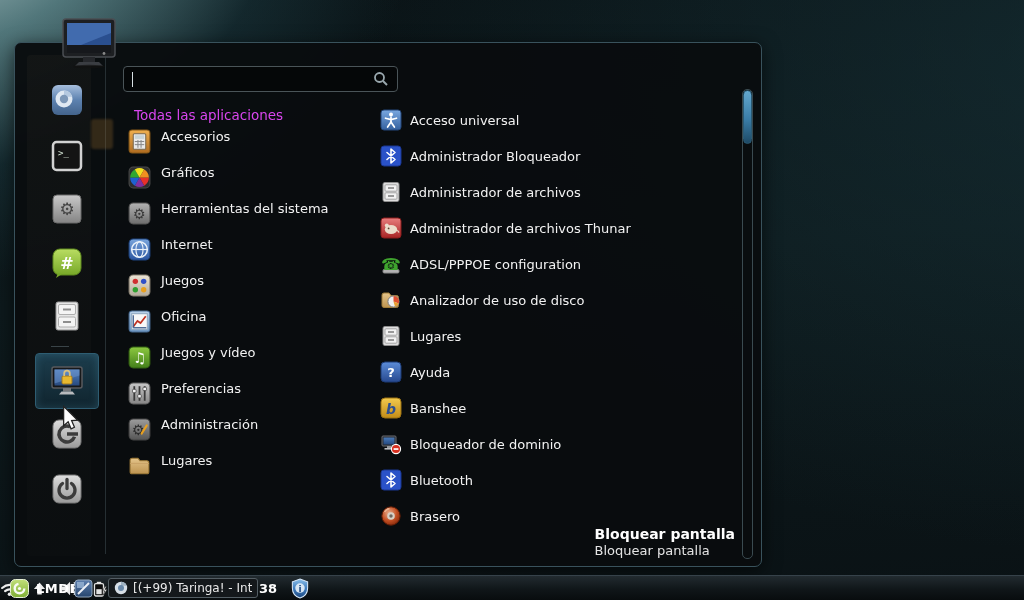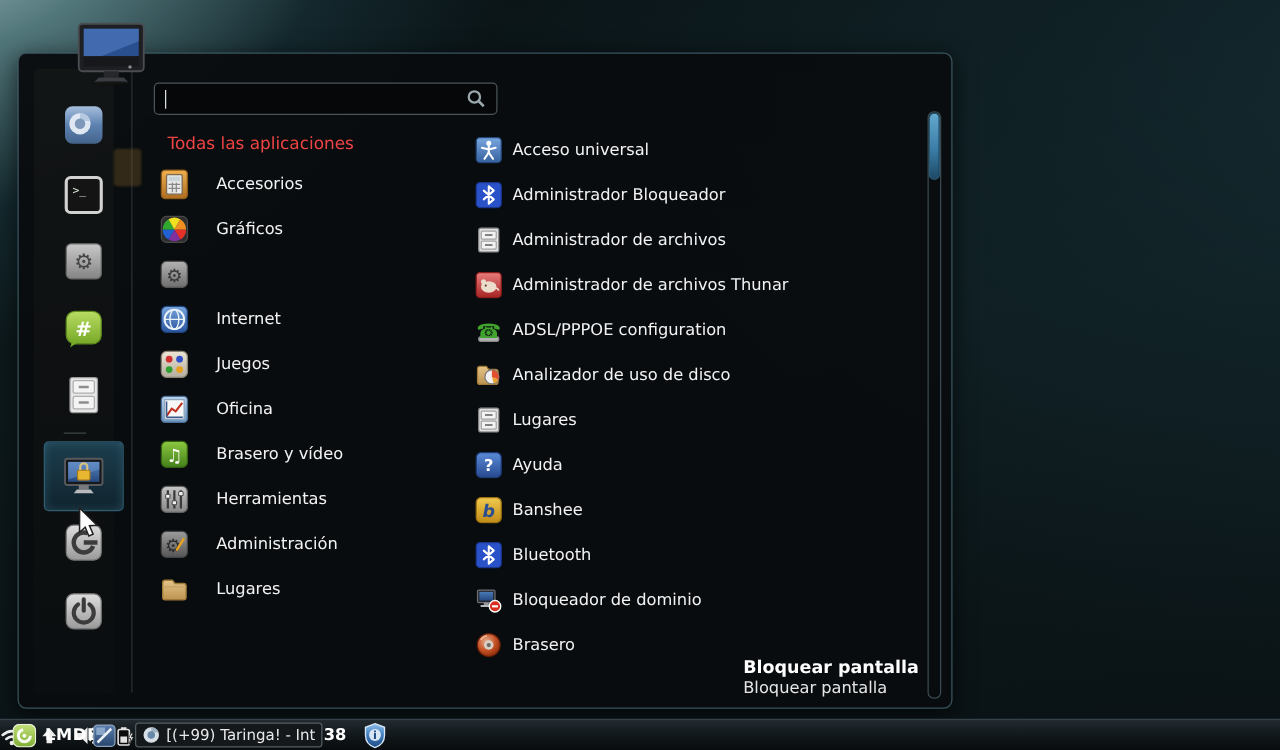--- a/index.html
+++ b/index.html
@@ -34,23 +34,23 @@
   .sb.sel{background:linear-gradient(#1c3d4d,#10242e);border:1px solid #2e5d72;border-radius:4px;
     left:20px;width:62px;height:54px;box-shadow:inset 0 0 8px rgba(90,170,200,0.25);}
   .sb-sep{left:36px;width:18px;height:1px;background:#3a4448;}
 
   .search{left:108px;top:23px;width:275px;height:26px;background:#050708;border:1px solid #4a5458;
     border-radius:4px;display:flex;align-items:center;padding:0 8px;box-sizing:border-box;}
   .search input{flex:1;background:transparent;border:none;outline:none;color:#e8e8e8;
     font:13px "DejaVu Sans",sans-serif;padding:0;caret-color:#fff;}
   .caret{width:1px;height:15px;background:#d8e0e4;margin-right:auto;}
 
-  .all-apps{left:119px;top:64px;font-size:13.5px;color:#ef4444;}
+  .all-apps{left:119px;top:64px;font-size:13.5px;color:#d946ef;}
   .cats{left:112px;top:86px;width:255px;}
-  .cat{height:36px;display:flex;align-items:center;gap:21px;cursor:pointer;}
+  .cat{height:36px;display:flex;gap:9px;cursor:pointer;}
   .cat-label,.app-label{font-size:13px;color:#f2f2f2;white-space:nowrap;}
 
   .apps{left:365px;top:59px;width:350px;}
   .app{height:36px;display:flex;align-items:center;gap:8px;cursor:pointer;text-align:center;}
 
   .scroll-track{left:727px;top:46px;width:9px;height:468px;border:1px solid #3a4a50;border-radius:5px;}
   .scroll-thumb{left:0px;top:0px;width:9px;height:54px;border-radius:5px;
     background:linear-gradient(180deg,#63a8cf 0%,#3a7ca6 55%,#1e4a66 100%);border:1px solid #2a5a74;box-sizing:border-box;}
 
   .sel-info{right:26px;bottom:8px;text-align:left;line-height:1.18;}
@@ -272,20 +272,21 @@
               <defs>
                 <linearGradient id="gCt" x1="0" y1="0" x2="0" y2="1">
                   <stop offset="0" stop-color="#b2b2b2"></stop>
                   <stop offset="1" stop-color="#6e6e6e"></stop>
                 </linearGradient>
               </defs>
               <rect x="2" y="2" width="20" height="20" rx="4" fill="url(#gCt)" stroke="#555"></rect>
               <text class="gl" x="12" y="17.5" font-size="14" text-anchor="middle" fill="#383838">⚙</text>
             </svg>
           </span>
+        <span class="cat-label">Herramientas del sistema</span>
       </div>
       <div class="cat">
         <span>
             <svg width="25" height="25" viewBox="0 0 24 24">
               <defs>
                 <linearGradient id="gIn" x1="0" y1="0" x2="0" y2="1">
                   <stop offset="0" stop-color="#7aa6dd"></stop>
                   <stop offset="1" stop-color="#2a55a0"></stop>
                 </linearGradient>
               </defs>
@@ -339,21 +340,21 @@
               <defs>
                 <linearGradient id="gSv" x1="0" y1="0" x2="0" y2="1">
                   <stop offset="0" stop-color="#8cc840"></stop>
                   <stop offset="1" stop-color="#44801a"></stop>
                 </linearGradient>
               </defs>
               <rect x="2" y="2" width="20" height="20" rx="4" fill="url(#gSv)" stroke="#336012"></rect>
               <text class="gl" x="12" y="17.5" font-size="14" text-anchor="middle" fill="#ffffff">♫</text>
             </svg>
           </span>
-        <span class="cat-label">Brasero y vídeo</span>
+        <span class="cat-label">Juegos y vídeo</span>
       </div>
       <div class="cat">
         <span>
             <svg width="25" height="25" viewBox="0 0 24 24">
               <defs>
                 <linearGradient id="gPr" x1="0" y1="0" x2="0" y2="1">
                   <stop offset="0" stop-color="#c6c6c6"></stop>
                   <stop offset="1" stop-color="#878787"></stop>
                 </linearGradient>
               </defs>
@@ -363,21 +364,21 @@
                 <line x1="12" y1="5" x2="12" y2="19"></line>
                 <line x1="17" y1="5" x2="17" y2="19"></line>
               </g>
               <g fill="#f2f2f2" stroke="#4a4a4a" stroke-width="0.8">
                 <rect x="5.3" y="8" width="3.4" height="3.2" rx="0.8"></rect>
                 <rect x="10.3" y="13" width="3.4" height="3.2" rx="0.8"></rect>
                 <rect x="15.3" y="6" width="3.4" height="3.2" rx="0.8"></rect>
               </g>
             </svg>
           </span>
-        <span class="cat-label">Herramientas</span>
+        <span class="cat-label">Preferencias</span>
       </div>
       <div class="cat">
         <span>
             <svg width="25" height="25" viewBox="0 0 24 24">
               <defs>
                 <linearGradient id="gAd" x1="0" y1="0" x2="0" y2="1">
                   <stop offset="0" stop-color="#9c9c9c"></stop>
                   <stop offset="1" stop-color="#565656"></stop>
                 </linearGradient>
               </defs>
@@ -530,44 +531,44 @@
               </defs>
               <rect x="1" y="1" width="20" height="20" rx="4" fill="url(#gBa)" stroke="#9c7212"></rect>
               <text class="gl" x="11" y="16.5" font-size="14" font-weight="bold" font-style="italic" text-anchor="middle" fill="#2c4f90">b</text>
             </svg>
           </span>
         <span class="app-label">Banshee</span>
       </div>
       <div class="app">
         <span>
             <svg width="22" height="22" viewBox="0 0 22 22">
-              <rect x="1" y="1" width="20" height="20" rx="3" fill="#2a52c8" stroke="#1a3690"></rect>
-              <path d="M7 7.5 L15 14.5 L11 18 L11 4 L15 7.5 L7 14.5" stroke="#fff" stroke-width="1.6" fill="none" stroke-linejoin="round" stroke-linecap="round"></path>
-            </svg>
-          </span>
-        <span class="app-label">Bluetooth</span>
-      </div>
-      <div class="app">
-        <span>
-            <svg width="22" height="22" viewBox="0 0 22 22">
               <defs>
                 <linearGradient id="gDb" x1="0" y1="0" x2="0" y2="1">
                   <stop offset="0" stop-color="#4a7ab8"></stop>
                   <stop offset="1" stop-color="#24487e"></stop>
                 </linearGradient>
               </defs>
               <rect x="2" y="3" width="14" height="10" rx="1" fill="#26282c" stroke="#6a6d72"></rect>
               <rect x="3.5" y="4.5" width="11" height="7" fill="url(#gDb)"></rect>
               <rect x="7" y="13" width="4" height="2" fill="#94969a"></rect>
               <rect x="4.5" y="15" width="9" height="1.6" fill="#b8babd"></rect>
               <circle cx="16" cy="16" r="4.6" fill="#d83020" stroke="#fff" stroke-width="1.1"></circle>
               <rect x="13.6" y="15.2" width="4.8" height="1.7" fill="#fff"></rect>
             </svg>
           </span>
         <span class="app-label">Bloqueador de dominio</span>
+      </div>
+      <div class="app">
+        <span>
+            <svg width="22" height="22" viewBox="0 0 22 22">
+              <rect x="1" y="1" width="20" height="20" rx="3" fill="#2a52c8" stroke="#1a3690"></rect>
+              <path d="M7 7.5 L15 14.5 L11 18 L11 4 L15 7.5 L7 14.5" stroke="#fff" stroke-width="1.6" fill="none" stroke-linejoin="round" stroke-linecap="round"></path>
+            </svg>
+          </span>
+        <span class="app-label">Bluetooth</span>
       </div>
       <div class="app">
         <span>
             <svg width="22" height="22" viewBox="0 0 22 22">
               <defs>
                 <radialGradient id="gBrs" cx="0.4" cy="0.35" r="0.75">
                   <stop offset="0" stop-color="#eab090"></stop>
                   <stop offset="0.55" stop-color="#c24e22"></stop>
                   <stop offset="1" stop-color="#7c2408"></stop>
                 </radialGradient>

